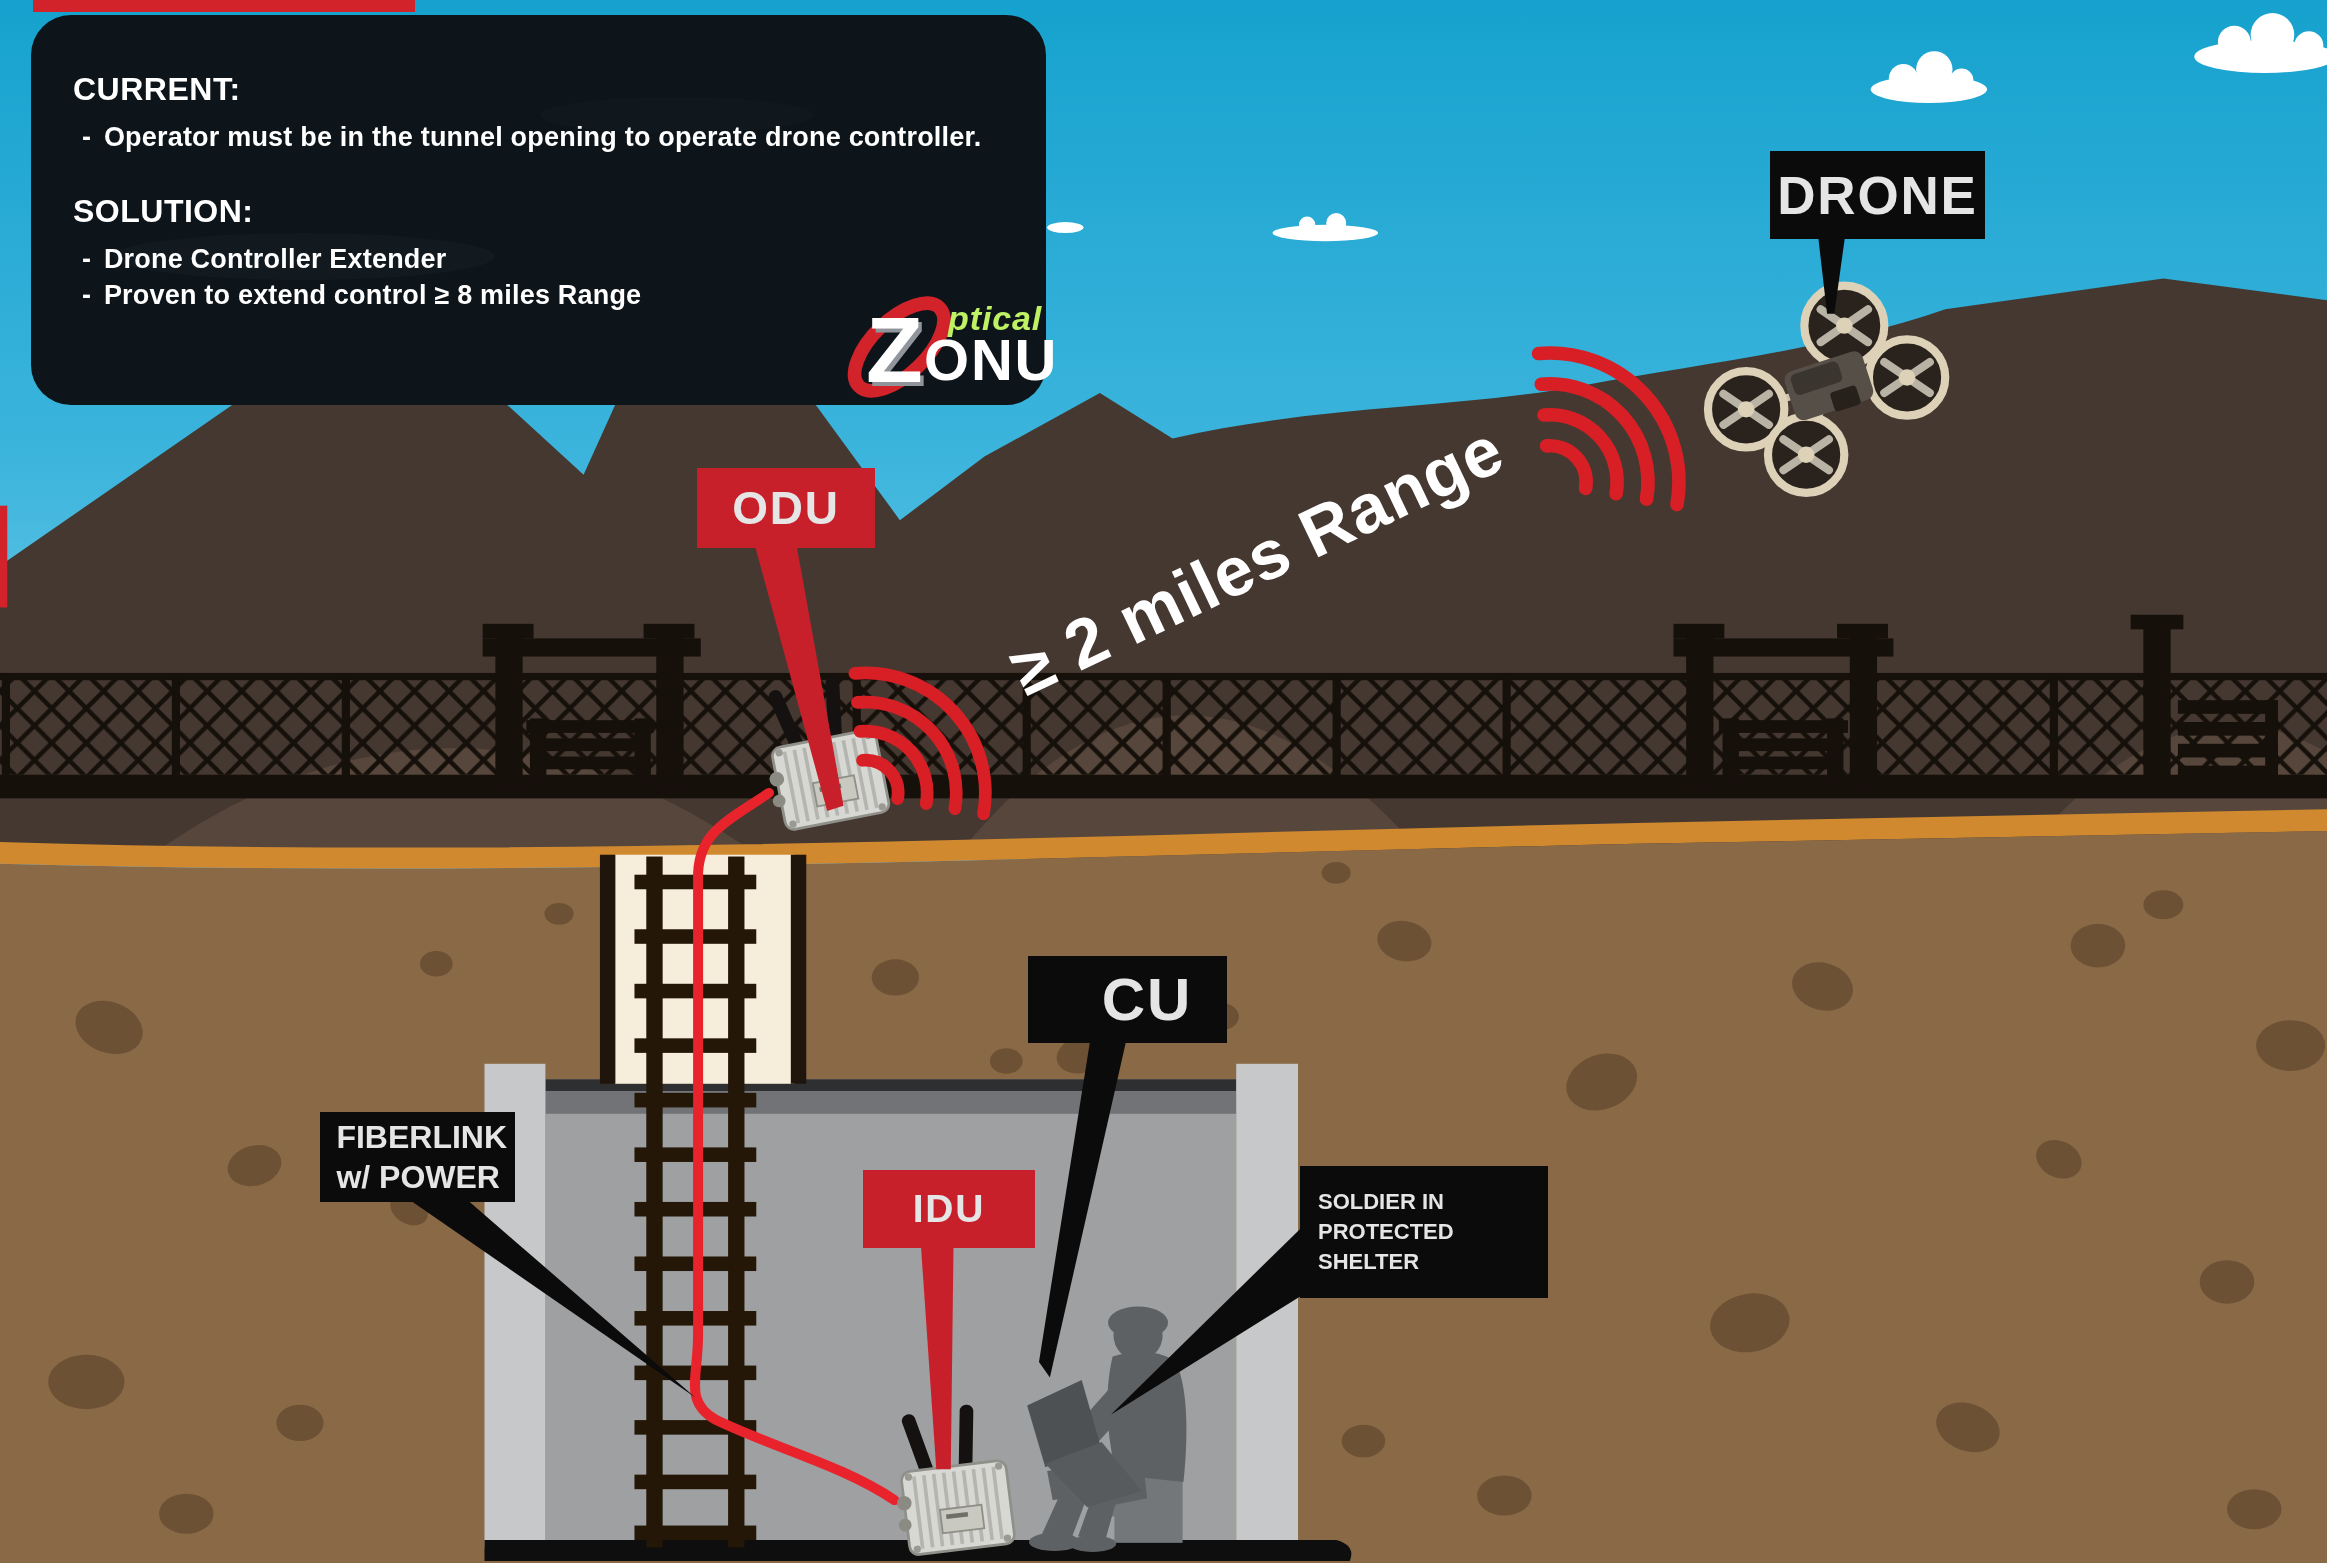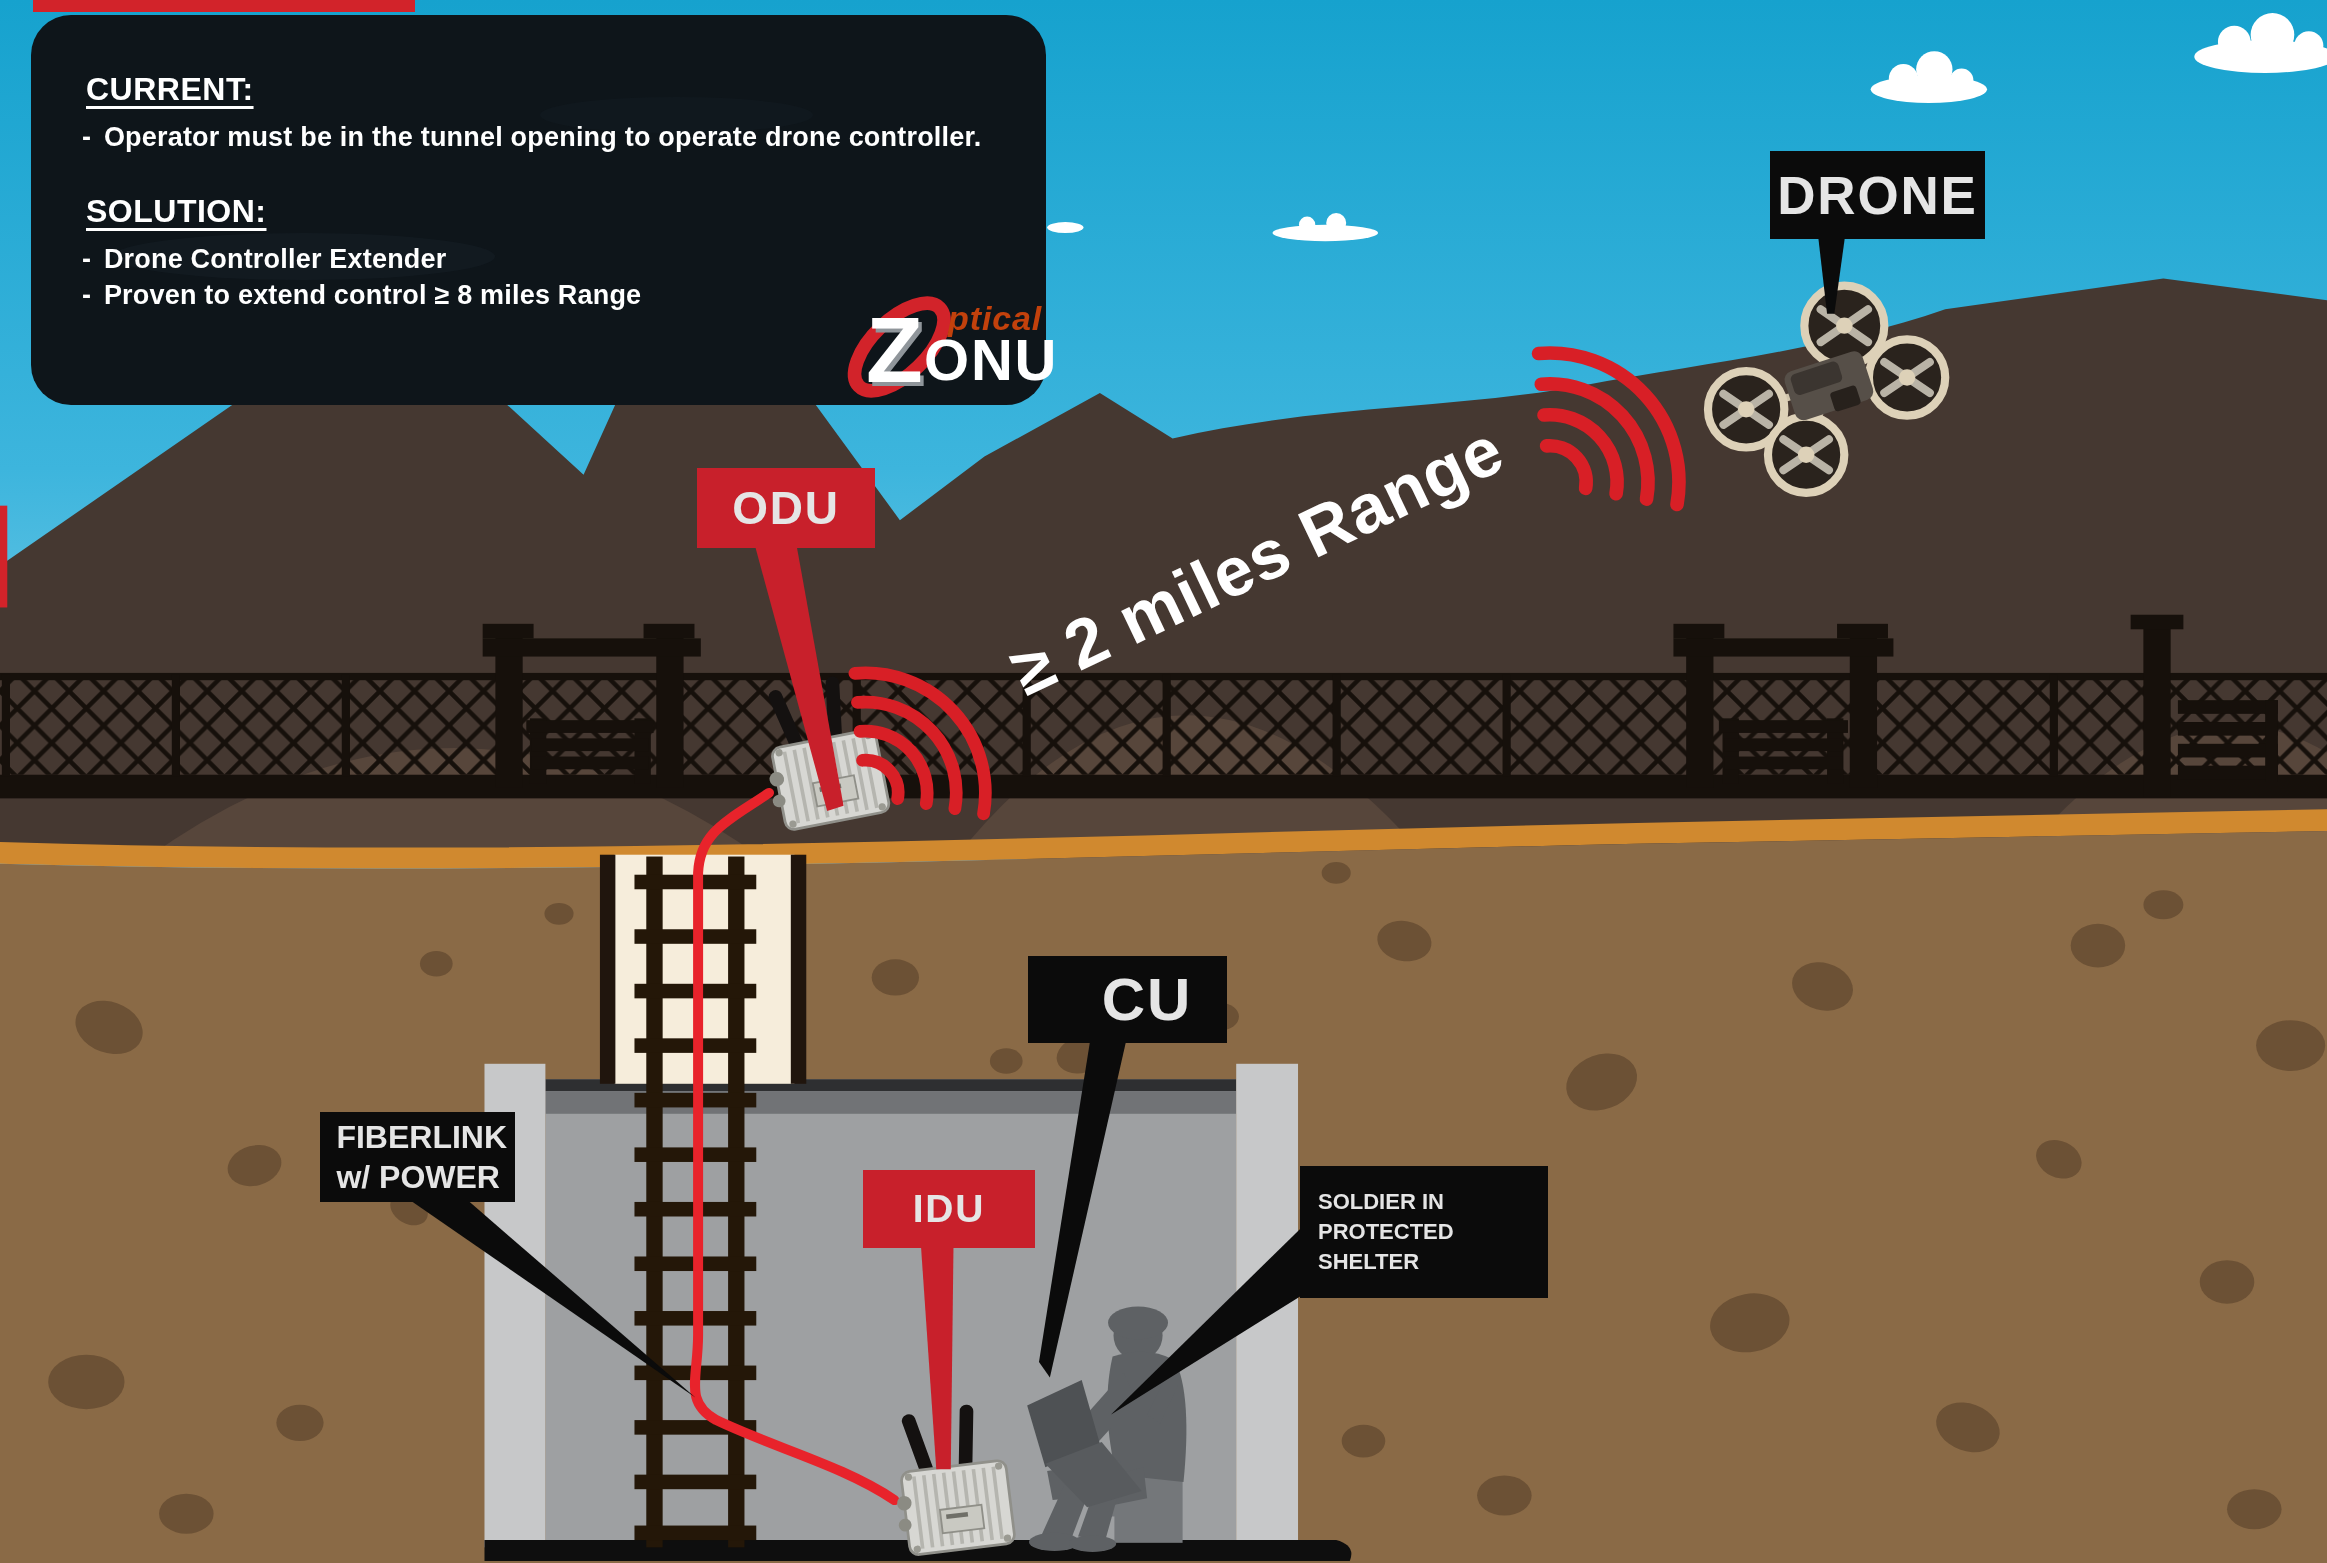--- a/index.html
+++ b/index.html
@@ -8,39 +8,39 @@
     background:linear-gradient(#16a2ce 0%,#3db5dd 30%,#7fd0ea 52%,#b7e6f4 66%,#cbedf8 78%);}
   .stage svg.scene{position:absolute;left:0;top:0;width:2327px;height:1564px;display:block;}
 
   
   .info-panel{position:absolute;left:31px;top:14.5px;width:1015px;height:390px;
     background:#0e151a;border-radius:40px;color:#fff;z-index:30;}
   .info-cloud{position:absolute;left:82px;top:218px;width:382px;height:47px;border-radius:50%;
     background:#161f26;opacity:.55;}
   .info-cloud2{position:absolute;left:509px;top:82px;width:273px;height:36px;border-radius:50%;
     background:#151d24;opacity:.45;}
-  .ip-heading{position:absolute;left:55px;font-size:32px;font-weight:700;letter-spacing:0.5px;
-    text-decoration:underline;text-underline-offset:6.4px;}
+  .ip-heading{position:absolute;left:42px;font-size:32px;font-weight:700;letter-spacing:0.5px;
+    text-underline-offset:6.4px;}
   .ip-h-current{top:56px;}
   .ip-h-solution{top:178px;}
   .ip-bullet{position:absolute;left:51px;display:flex;gap:12.7px;font-size:27px;font-weight:700;
     letter-spacing:0.2px;}
   .ip-b1{top:107px;}
   .ip-b2{top:229px;}
   .ip-b3{top:265px;}
   .ip-dash{font-weight:700;}
   .top-red-strip{position:absolute;left:33px;top:0;width:382px;height:11.8px;background:#d2232a;z-index:31;}
 
   
   .logo{position:absolute;left:782px;top:264px;width:236px;height:136px;z-index:31;}
   .logo svg{position:absolute;left:0;top:0;}
   .logo .z{position:absolute;left:53px;top:25.5px;font-size:93px;line-height:1;font-weight:700;
     color:#fff;text-shadow:3.6px 3.6px 0 #8f959a;}
   .logo .optical{position:absolute;left:135px;top:20px;font-size:34px;font-weight:700;
-    font-style:italic;color:#c2410c;letter-spacing:0.9px;}
+    font-style:italic;color:#bef264;letter-spacing:0.9px;}
   .logo .onu{position:absolute;left:111px;top:47px;font-size:58px;font-weight:700;color:#fff;
     letter-spacing:1.8px;}
 
   
   .callout{position:absolute;display:flex;align-items:center;justify-content:center;
     color:#e5e5e5;font-weight:700;z-index:40;}
   .callout.red{background:#c8202b;}
   .callout.black{background:#0b0b0b;}
   .co-odu{left:697px;top:468px;width:178px;height:80px;font-size:46px;letter-spacing:1.8px;}
   .co-idu{left:863px;top:1170px;width:172px;height:78px;font-size:39px;letter-spacing:1.8px;}

